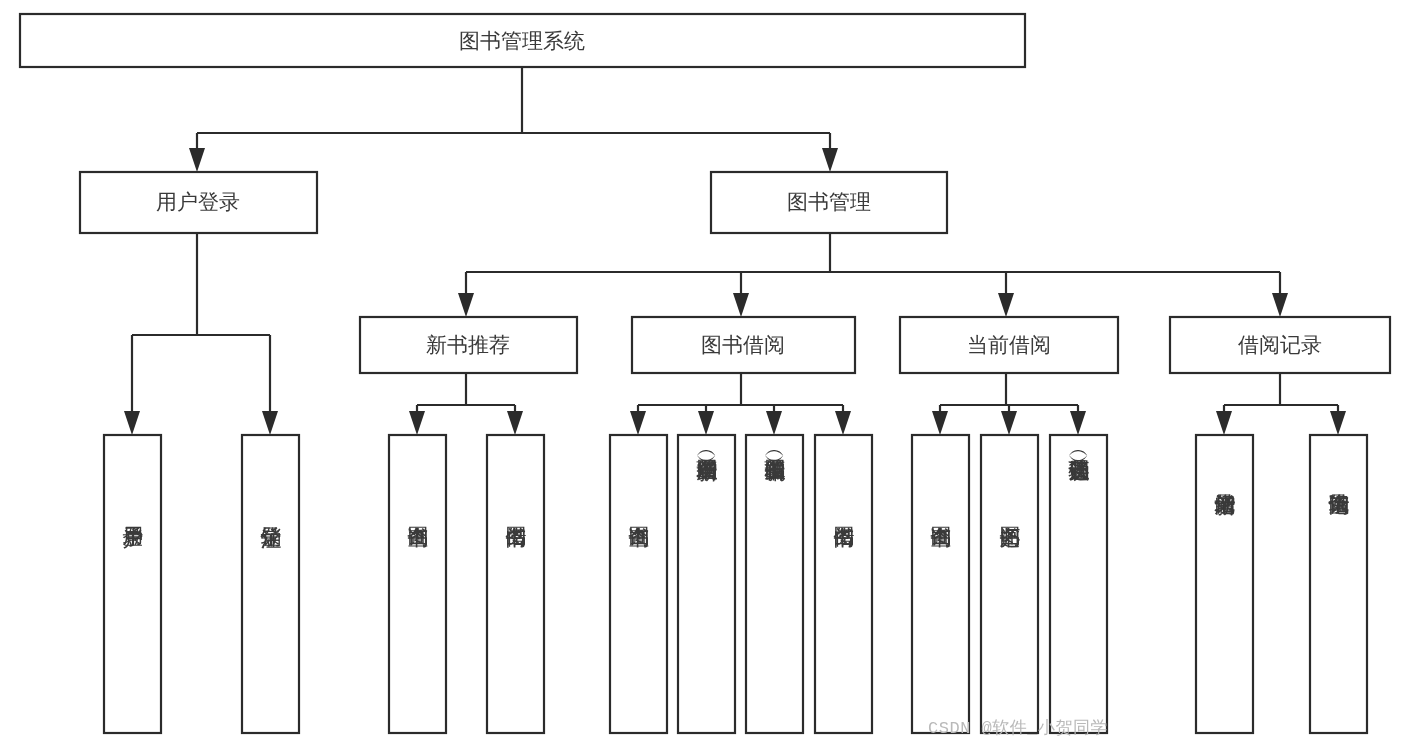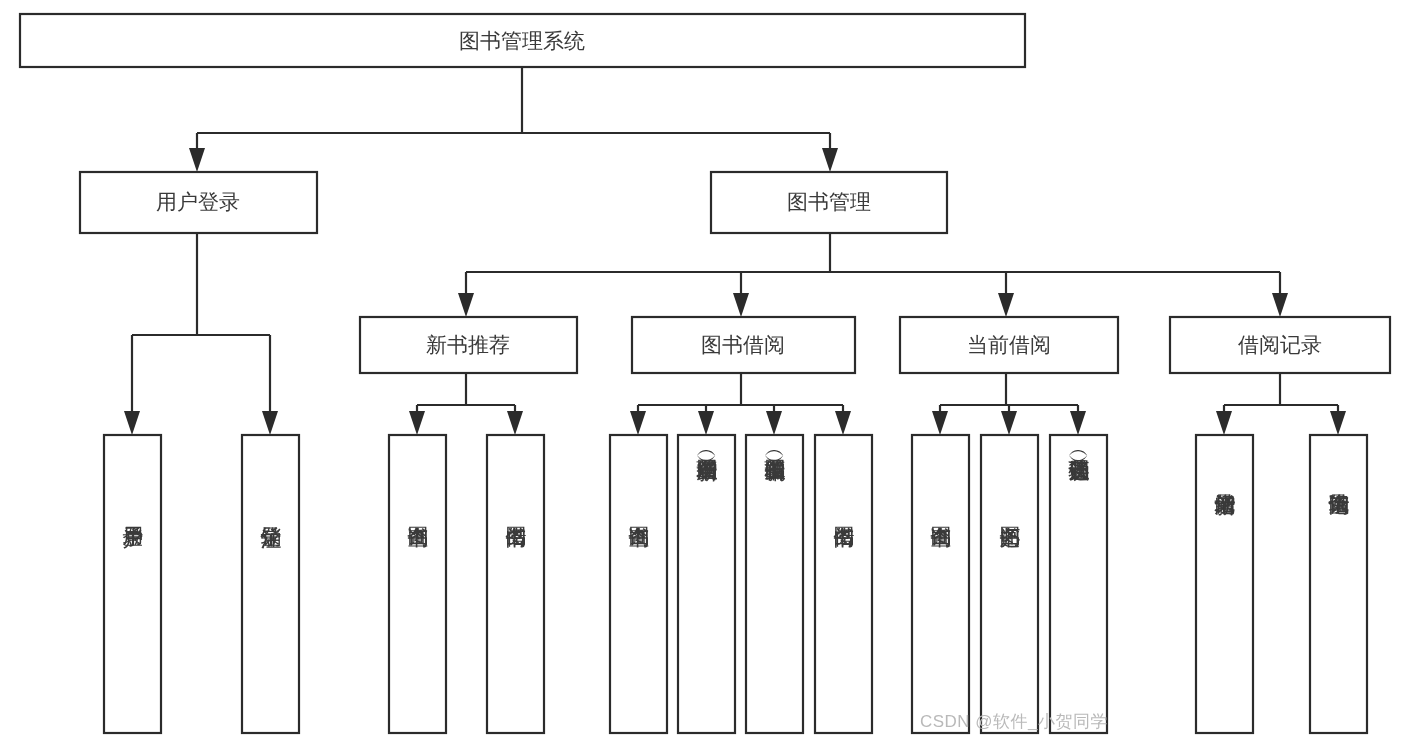--- a/index.html
+++ b/index.html
@@ -51,22 +51,22 @@
     stroke-width: 2.2;
     fill: none;
   }
   .arrow-head {
     fill: #2b2b2b;
     stroke: none;
   }
   .watermark {
     position: absolute;
     right: 10px;
-    bottom: 14px;
-    font-family: Liberation Sans, sans-serif;
+    bottom: 8px;
+    font-family: Liberation Mono, monospace;
     font-size: 17px;
     color: #b9b9b9;
     white-space: nowrap;
     letter-spacing: 0.5px;
   }
 </style>
 </head>
 <body>
 
 <div id="diagram-root">

